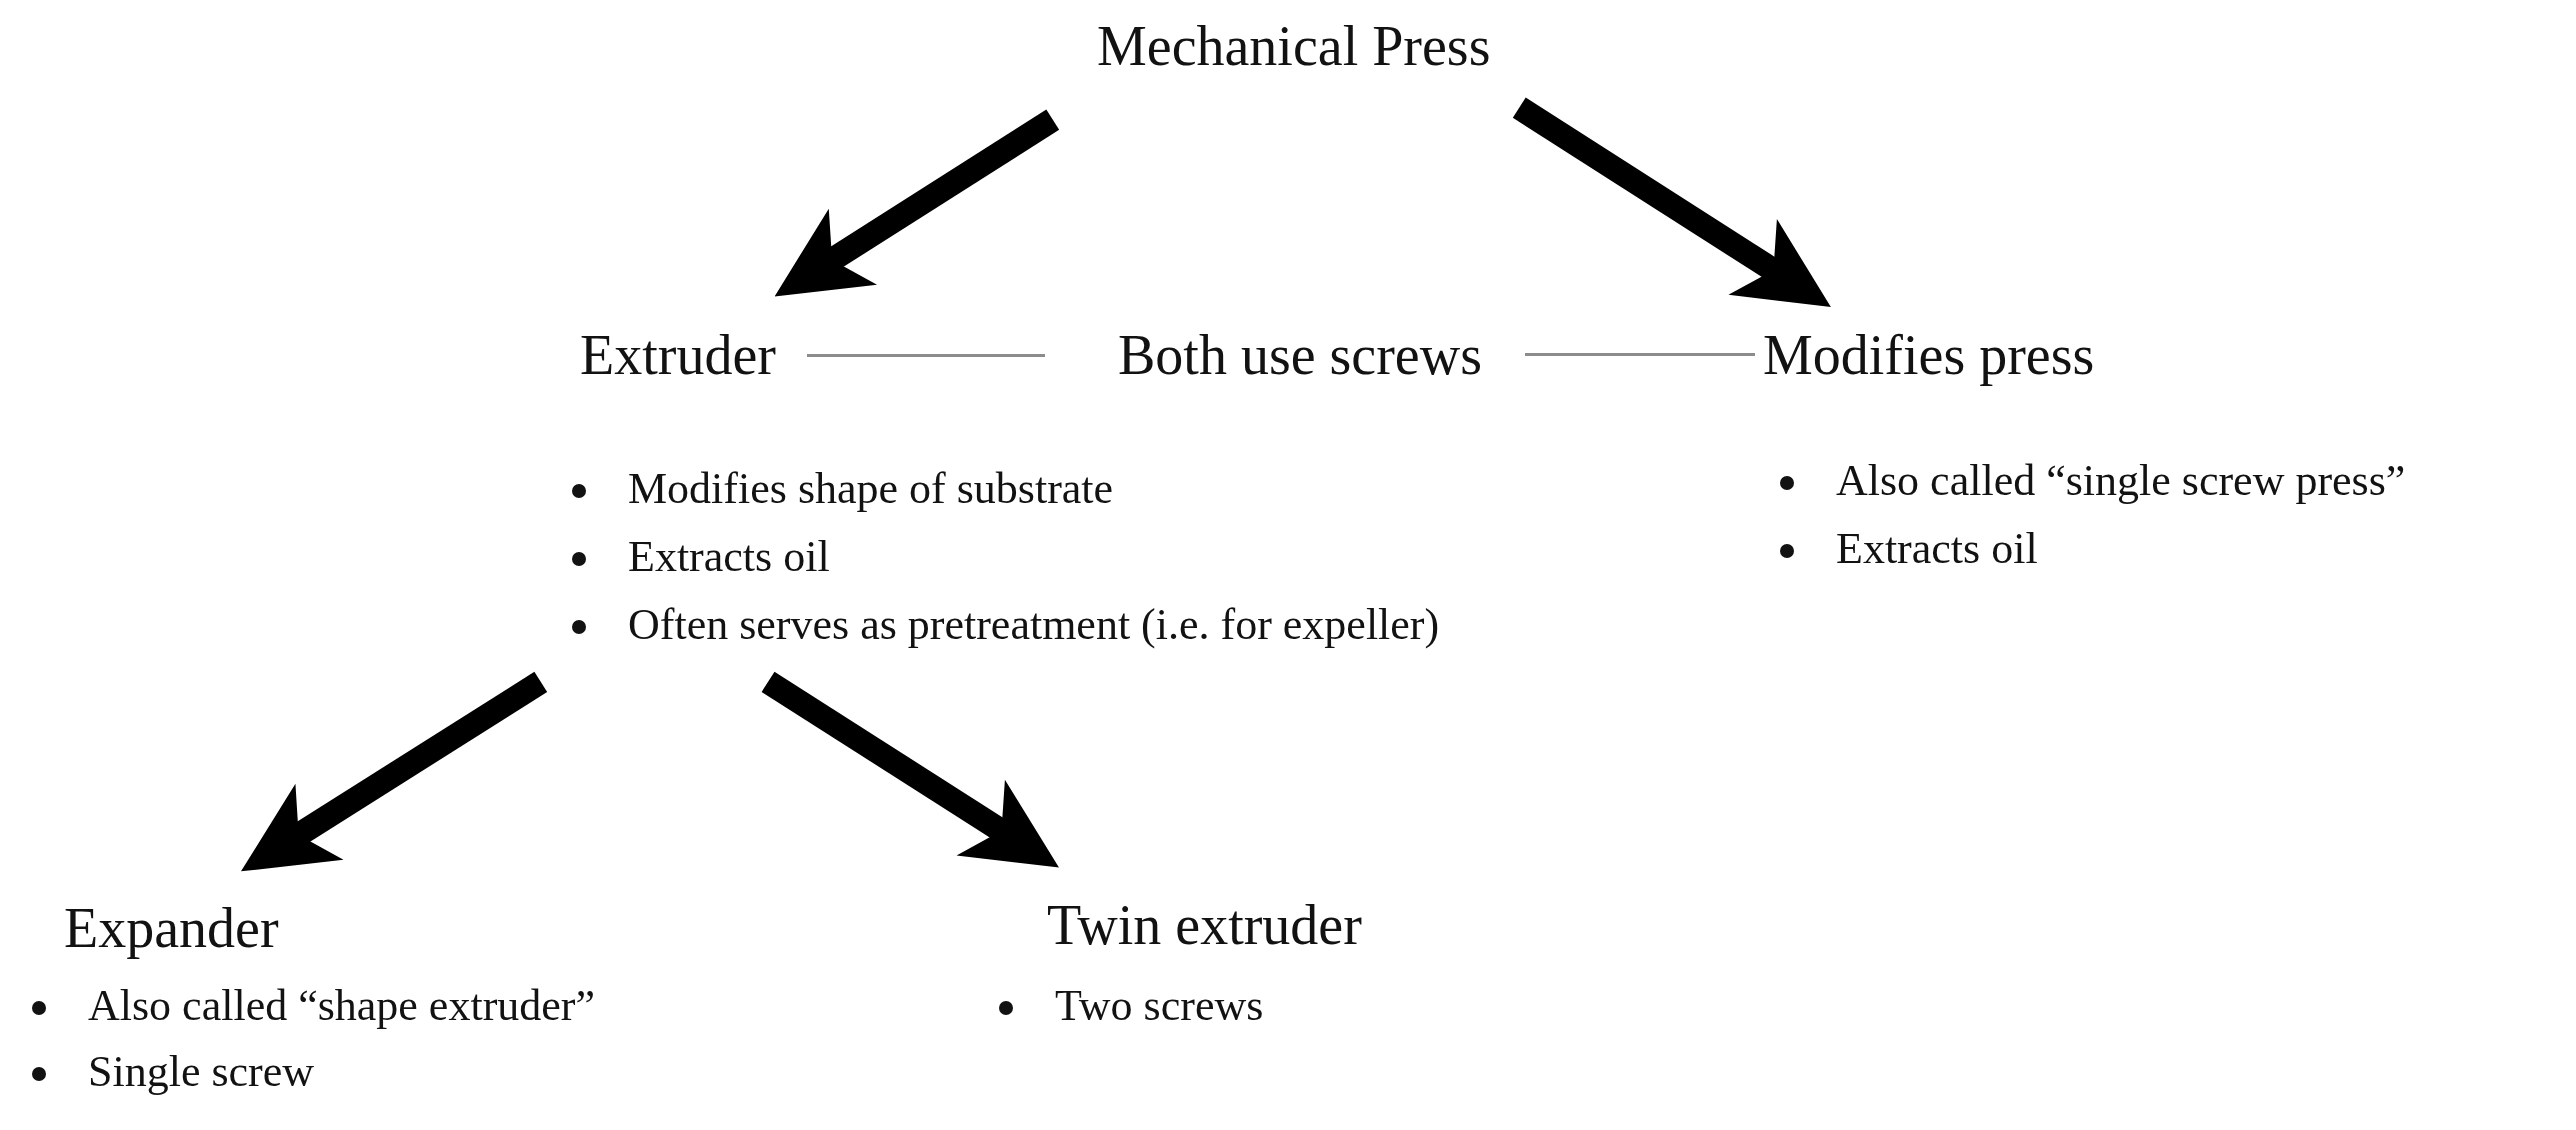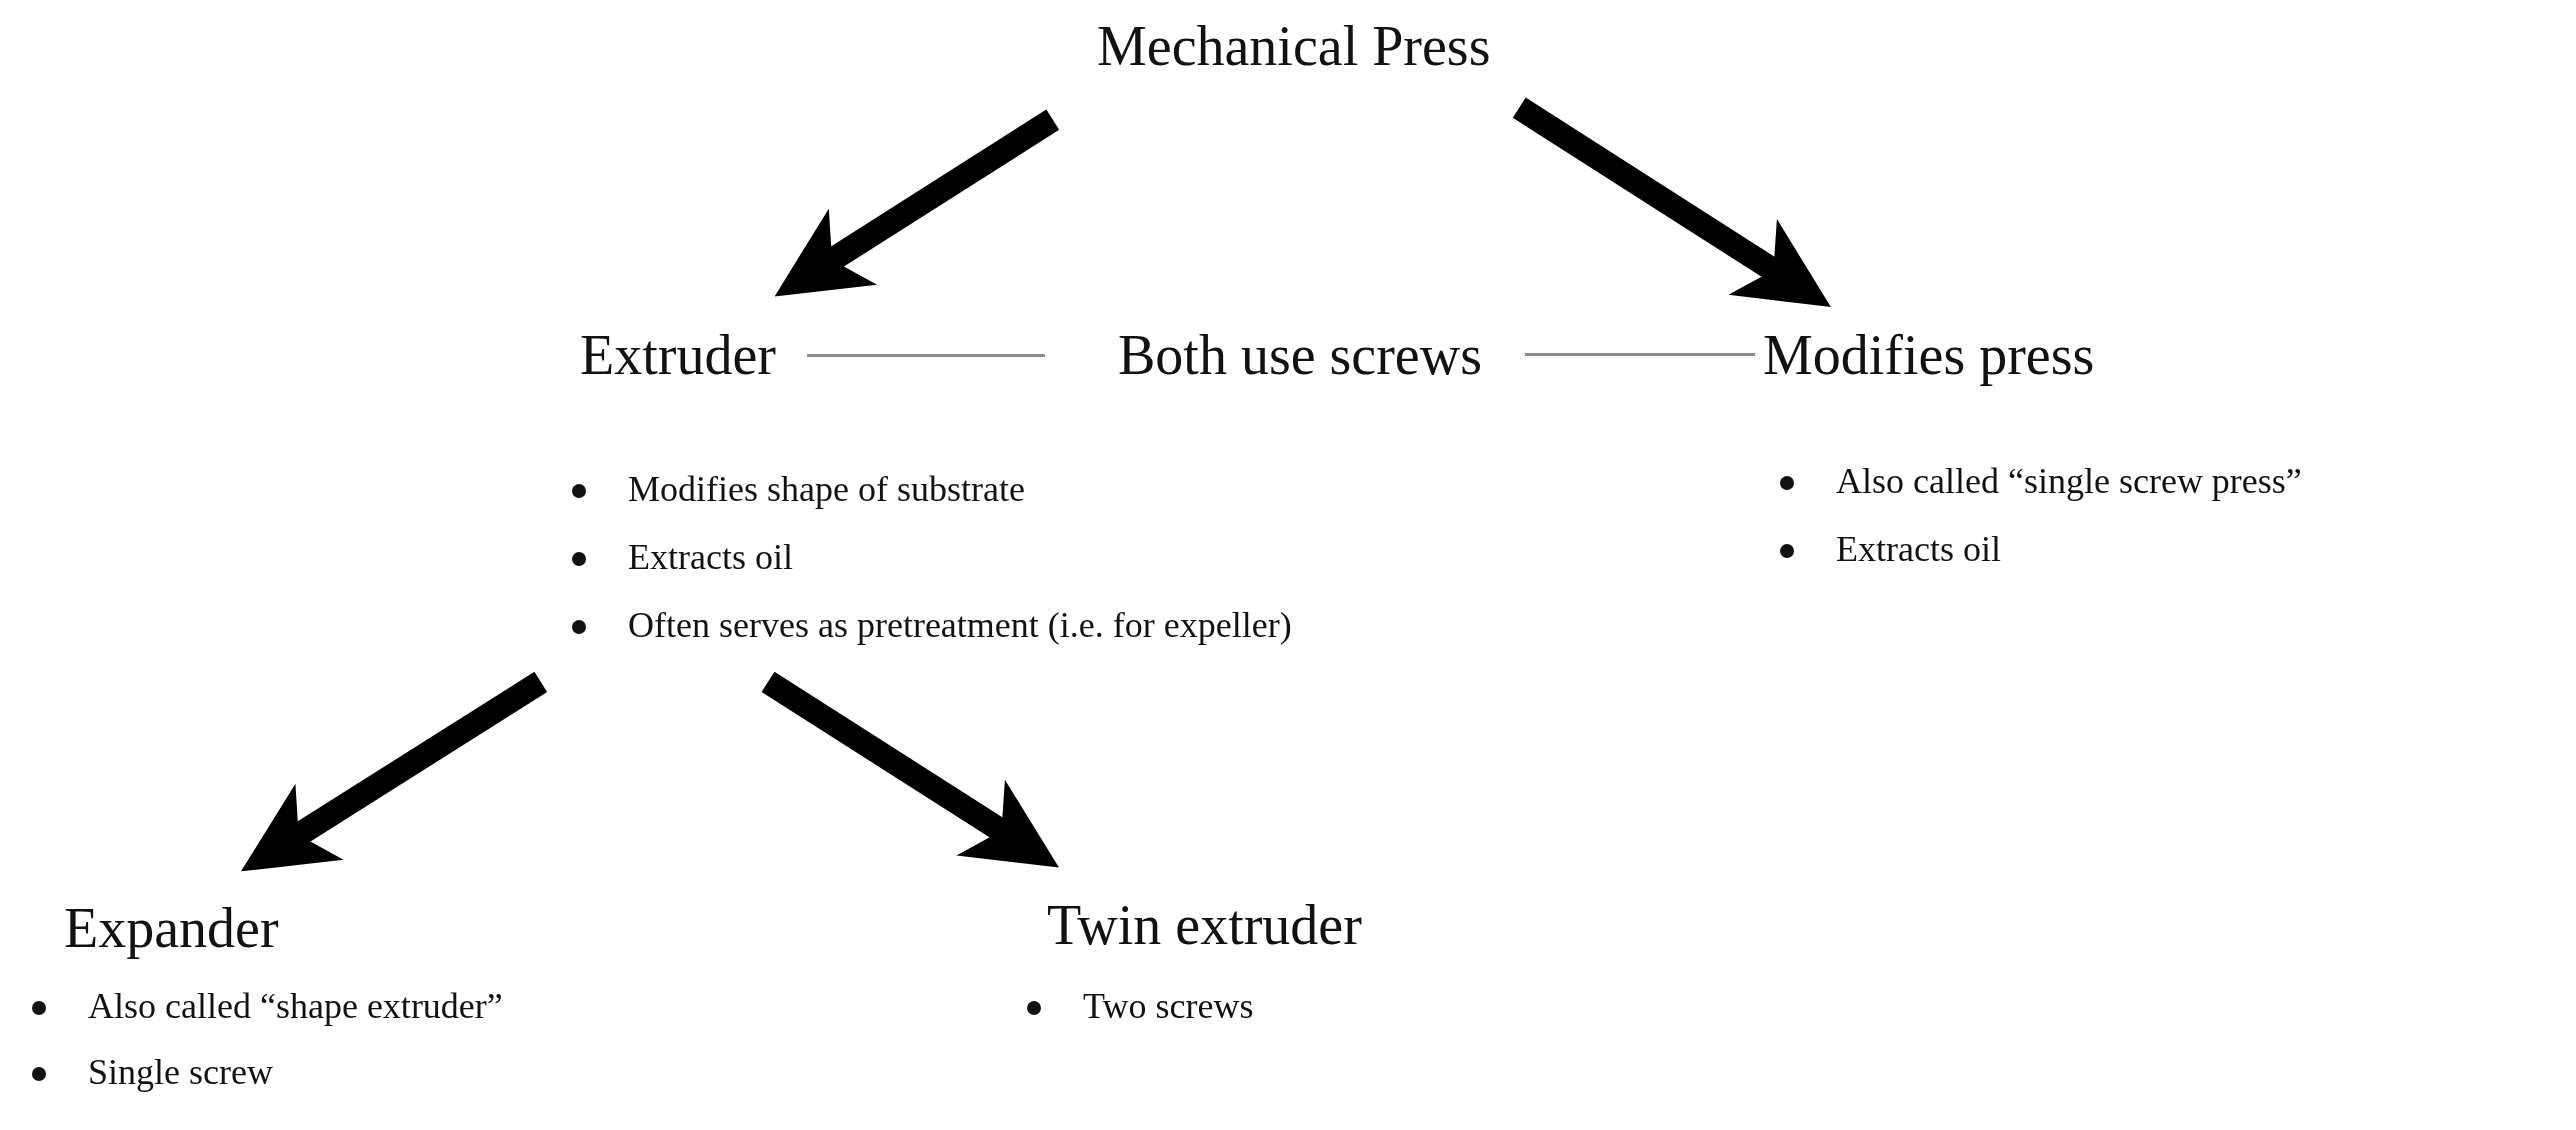--- a/index.html
+++ b/index.html
@@ -40,21 +40,21 @@
     position:absolute;
     height:3.2px;
     background:var(--connector);
   }
   .bullet-list{
     position:absolute;
   }
   .bullet-row{
     position:relative;
     padding-left:56px;
-    font-size:36px;
+    font-size:44px;
     line-height:68px;
     white-space:nowrap;
   }
   .bullet-list.tight .bullet-row{
     line-height:66px;
   }
   .dot{
     position:absolute;
     left:0;
     top:29px;
@@ -128,21 +128,21 @@
     <div class="bullet-row">
       <span class="dot"></span>
       <span>Also called “shape extruder”</span>
     </div>
     <div class="bullet-row">
       <span class="dot"></span>
       <span>Single screw</span>
     </div>
   </div>
 
-  <div class="bullet-list tight" style="left:1027px;top:973px;">
+  <div class="bullet-list tight" style="left:999px;top:973px;">
     <div class="bullet-row">
       <span class="dot"></span>
       <span>Two screws</span>
     </div>
   </div>
 
 </div>
 
 
 </body></html>

